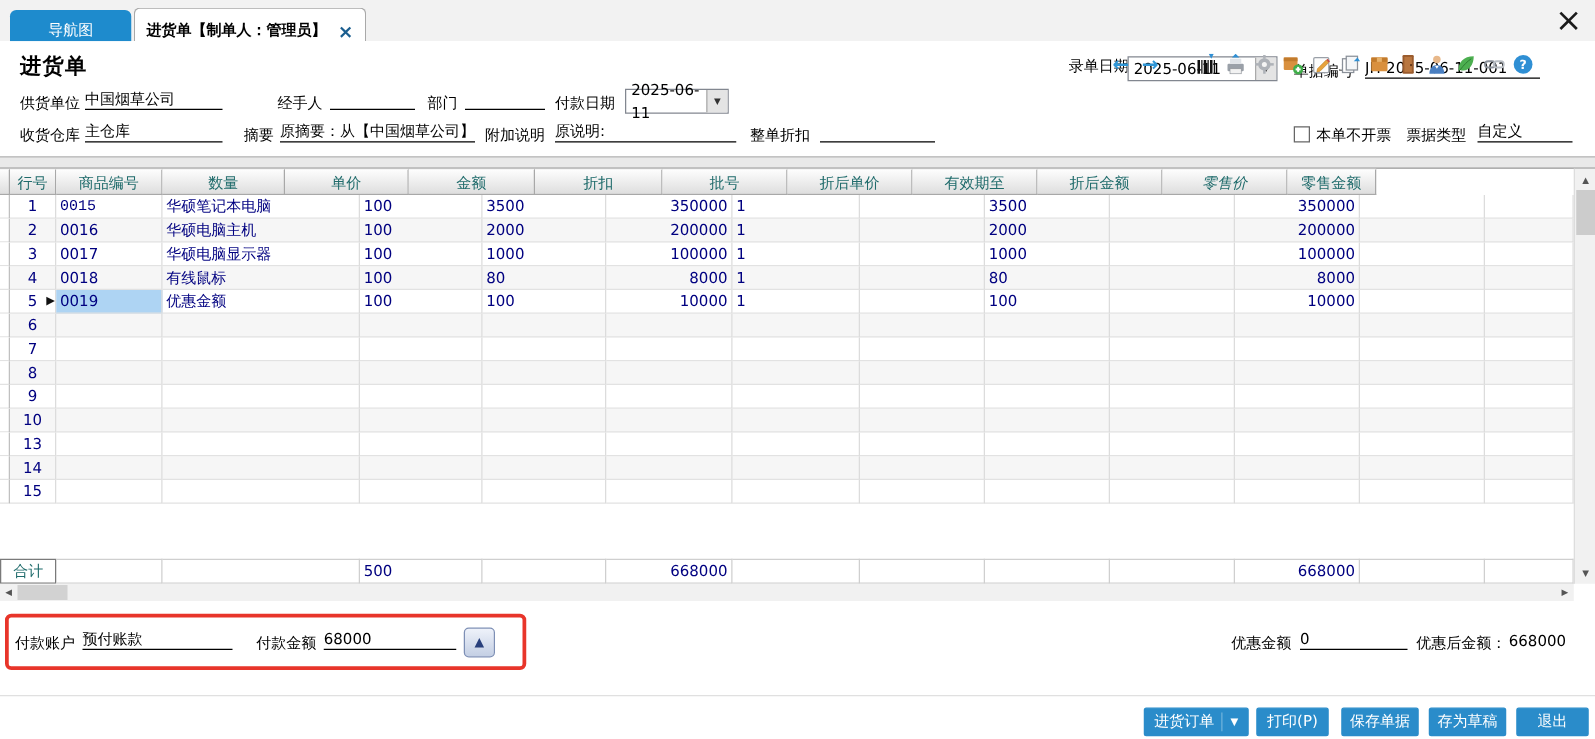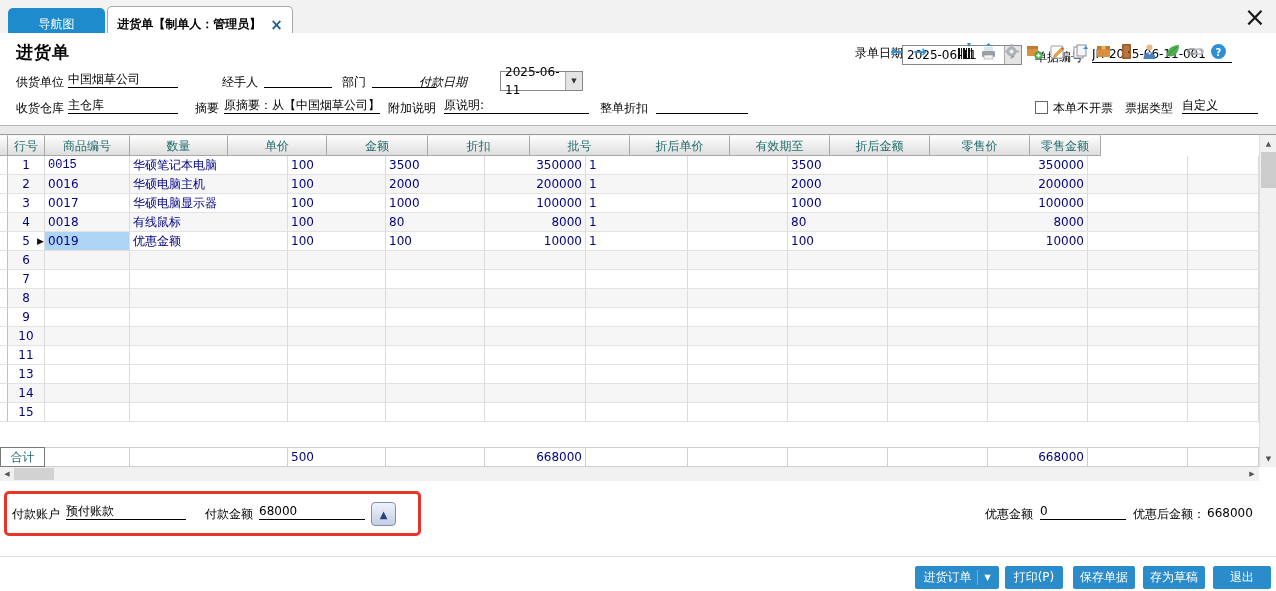--- a/index.html
+++ b/index.html
@@ -89,21 +89,21 @@
   </div>
   <span class="lbl" style="left:1035px;top:16px;">单据编号</span>
   <span class="uval" style="left:1092px;top:14px;width:140px;">JH-2025-06-11-001</span>
 
   <span class="lbl" style="left:16px;top:41px;">供货单位</span>
   <span class="uval" style="left:68px;top:39px;width:110px;">中国烟草公司</span>
   <span class="lbl" style="left:222px;top:41px;">经手人</span>
   <span class="uval" style="left:264px;top:39px;width:68px;"></span>
   <span class="lbl" style="left:342px;top:41px;">部门</span>
   <span class="uval" style="left:372px;top:39px;width:64px;"></span>
-  <span class="lbl" style="left:419px;top:41px;font-style:italic;">付款日期</span>
+  <span class="lbl" style="left:444px;top:41px;">付款日期</span>
   <div class="combo" style="left:500px;top:38px;width:83px;">
     <span class="cv">2025-06-11</span>
     <span class="ca">
         <span>▼</span>
       </span>
   </div>
 
   <div class="toolbar">
     <span class="nav-arrow">←</span>
     <span class="nav-arrow">→</span>
@@ -222,21 +222,21 @@
       <div class="gh-cell" style="width: 37px;">行号</div>
       <div class="gh-cell" style="width: 85px;">商品编号</div>
       <div class="gh-cell" style="width: 98px;">数量</div>
       <div class="gh-cell" style="width: 99px;">单价</div>
       <div class="gh-cell" style="width: 101px;">金额</div>
       <div class="gh-cell" style="width: 102px;">折扣</div>
       <div class="gh-cell" style="width: 100px;">批号</div>
       <div class="gh-cell" style="width: 100px;">折后单价</div>
       <div class="gh-cell" style="width: 100px;">有效期至</div>
       <div class="gh-cell" style="width: 100px;">折后金额</div>
-      <div class="gh-cell" style="width: 100px;">零售价</div>
+      <div class="gh-cell" style="width: 100px; font-style: italic;">零售价</div>
       <div class="gh-cell" style="width: 71px;">零售金额</div>
     </div>
   <div class="grid-body" id="grid-body">
       <div class="g-row">
         <div class="g-cell strip" style="width: 8px;"></div>
         <div class="g-cell center" style="width: 37px;">1</div>
         <div class="g-cell left" style="width: 85px; font-family: Liberation Mono, monospace;">0015</div>
         <div class="g-cell left" style="width: 158px;">华硕笔记本电脑</div>
         <div class="g-cell left" style="width: 98px;">100</div>
         <div class="g-cell left" style="width: 99px;">3500</div>
@@ -373,36 +373,20 @@
         <div class="g-cell left" style="width: 100px;"></div>
         <div class="g-cell left" style="width: 100px;"></div>
         <div class="g-cell left" style="width: 100px;"></div>
         <div class="g-cell right" style="width: 100px;"></div>
         <div class="g-cell left" style="width: 100px;"></div>
         <div class="g-cell left" style="width: 71px;"></div>
       </div>
       <div class="g-row alt">
         <div class="g-cell strip" style="width: 8px;"></div>
         <div class="g-cell center" style="width: 37px;">10</div>
-        <div class="g-cell left" style="width: 85px;"></div>
-        <div class="g-cell left" style="width: 158px;"></div>
-        <div class="g-cell left" style="width: 98px;"></div>
-        <div class="g-cell left" style="width: 99px;"></div>
-        <div class="g-cell right" style="width: 101px;"></div>
-        <div class="g-cell left" style="width: 102px;"></div>
-        <div class="g-cell left" style="width: 100px;"></div>
-        <div class="g-cell left" style="width: 100px;"></div>
-        <div class="g-cell left" style="width: 100px;"></div>
-        <div class="g-cell right" style="width: 100px;"></div>
-        <div class="g-cell left" style="width: 100px;"></div>
-        <div class="g-cell left" style="width: 71px;"></div>
-      </div>
-      <div class="g-row">
-        <div class="g-cell strip" style="width: 8px;"></div>
-        <div class="g-cell center" style="width: 37px;">11</div>
         <div class="g-cell left" style="width: 85px;"></div>
         <div class="g-cell left" style="width: 158px;"></div>
         <div class="g-cell left" style="width: 98px;"></div>
         <div class="g-cell left" style="width: 99px;"></div>
         <div class="g-cell right" style="width: 101px;"></div>
         <div class="g-cell left" style="width: 102px;"></div>
         <div class="g-cell left" style="width: 100px;"></div>
         <div class="g-cell left" style="width: 100px;"></div>
         <div class="g-cell left" style="width: 100px;"></div>
         <div class="g-cell right" style="width: 100px;"></div>

